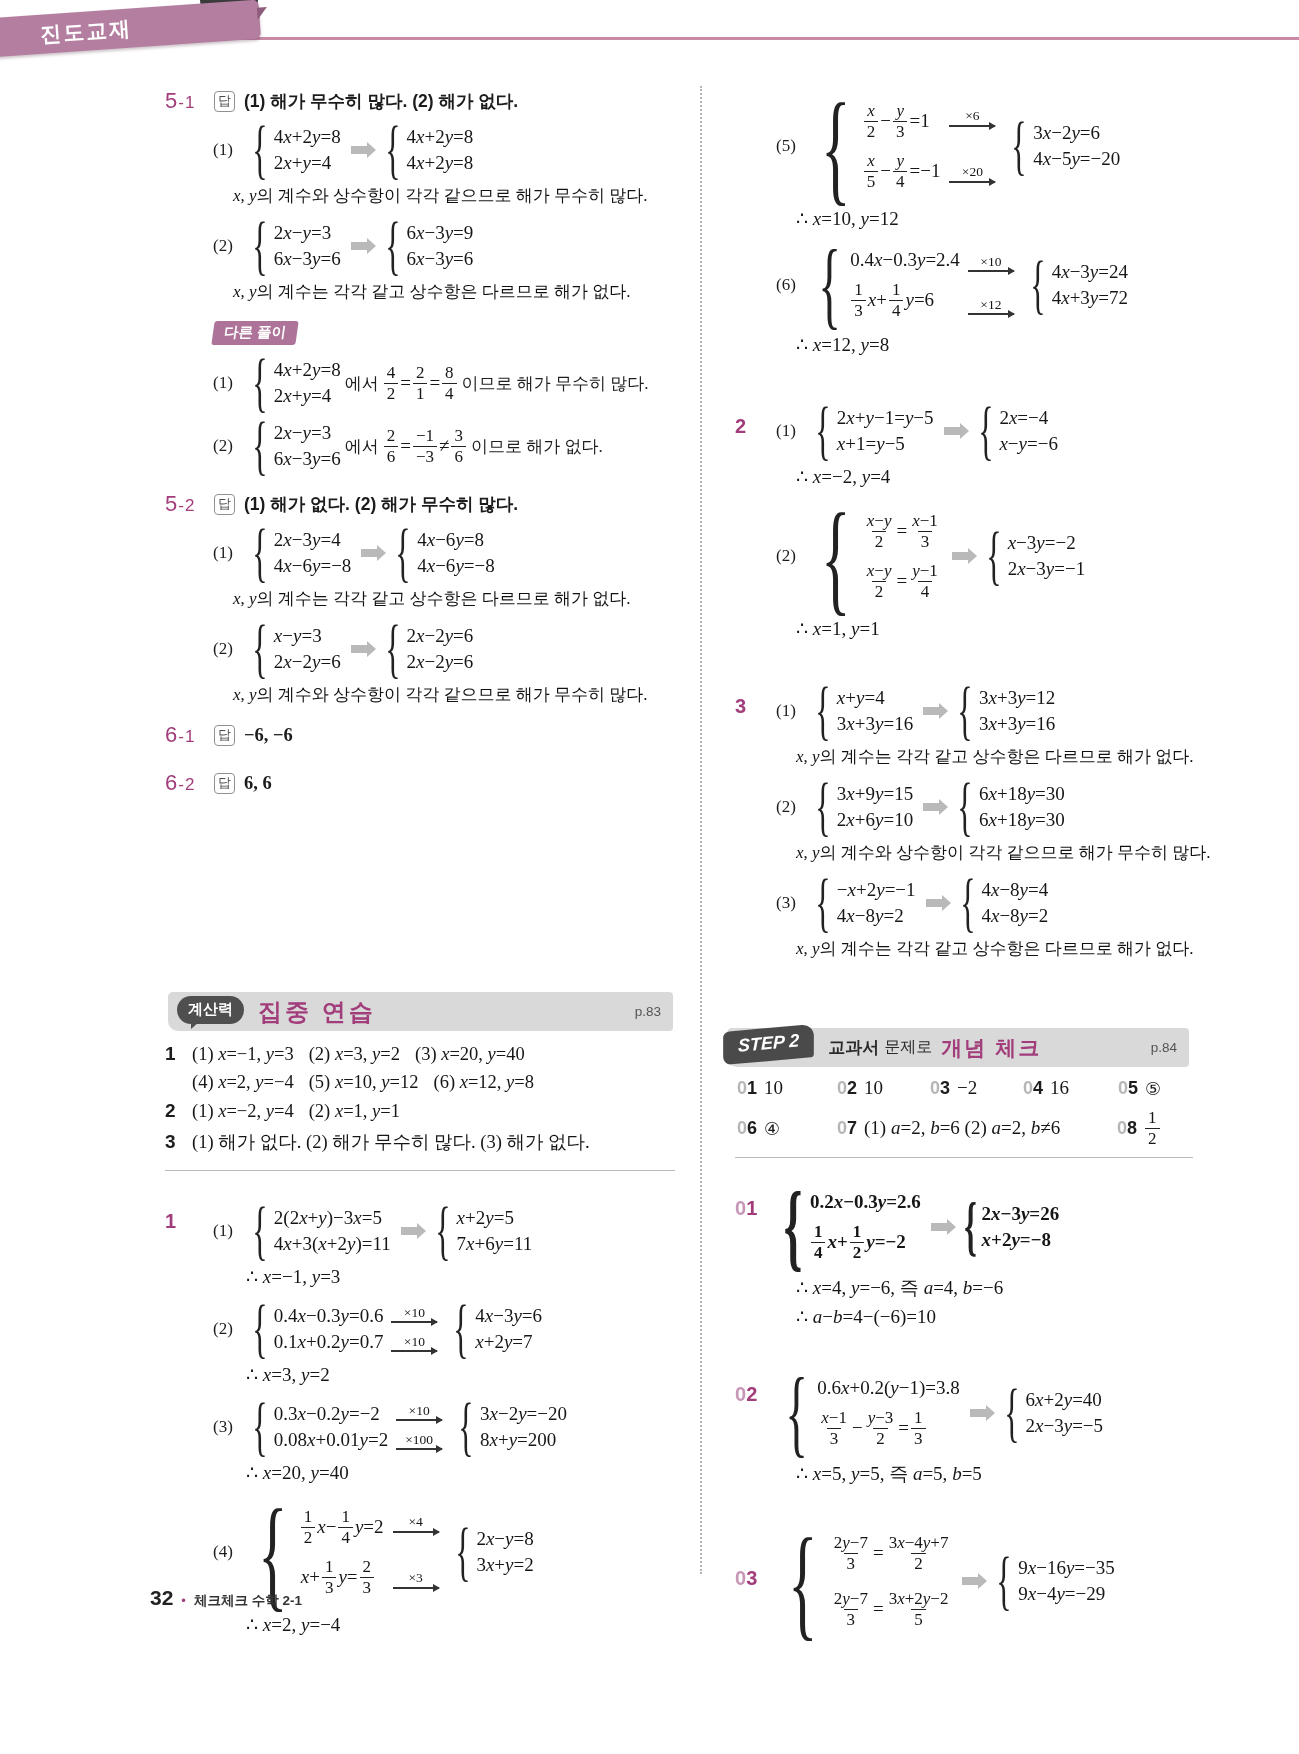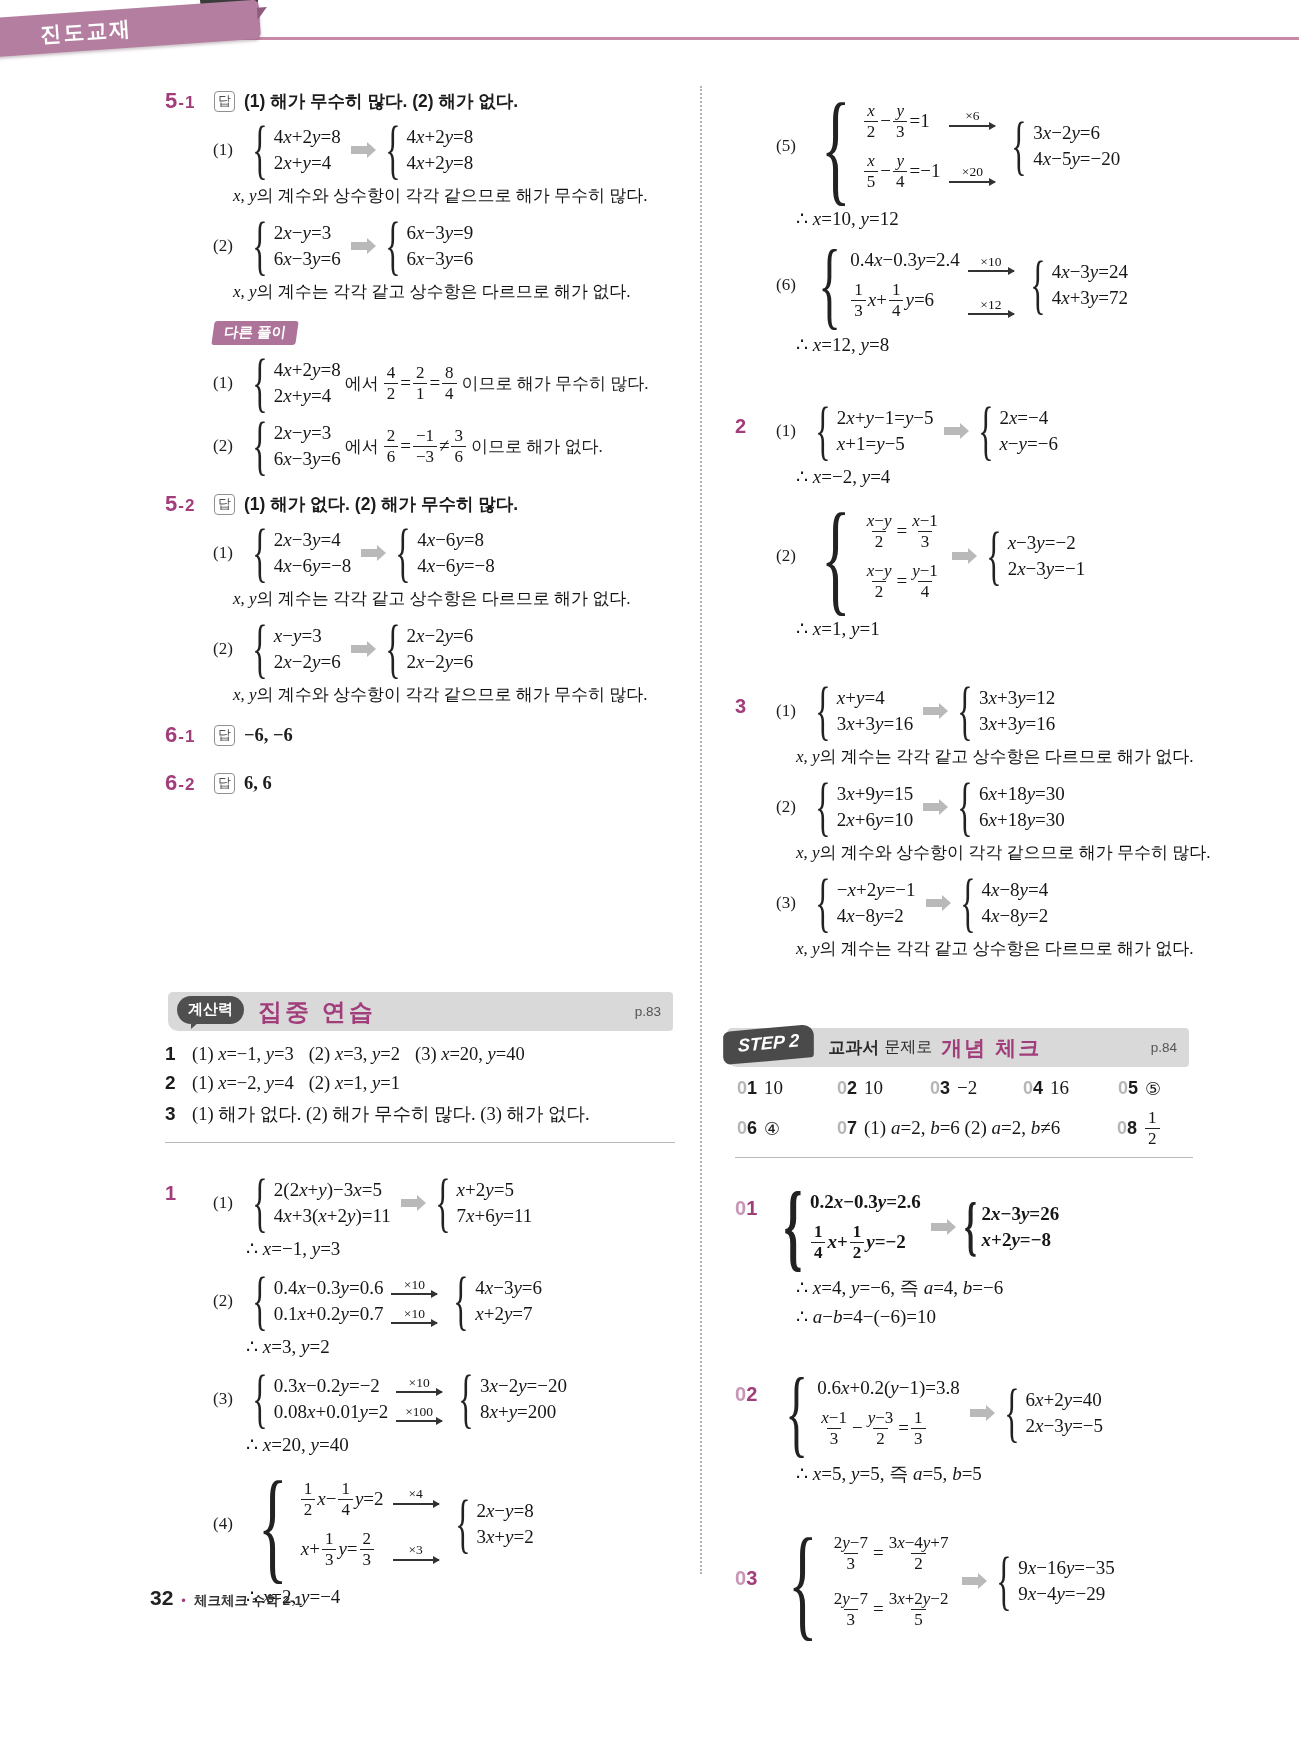--- a/index.html
+++ b/index.html
@@ -26,21 +26,21 @@
 
   
   .math{font-family:"Liberation Serif","DejaVu Serif",serif;font-size:19px;white-space:nowrap;color:#161616;}
   .math i{font-style:italic;}
   .note{font-family:"Liberation Serif","DejaVu Serif",serif;font-size:17px;color:#111;
         margin:3px 0 10px 20px;white-space:nowrap;}
   .ktext{font-family:"Liberation Serif","DejaVu Serif",serif;font-size:17px;white-space:nowrap;margin:0 4px;}
 
   .prob{margin-bottom:16px;}
   .phead{display:flex;align-items:center;gap:9px;margin-bottom:7px;}
-  .pno{color:#a23d7b;font-weight:700;font-size:17px;display:inline-block;min-width:40px;letter-spacing:1px;}
+  .pno{color:#a23d7b;font-weight:400;font-size:17px;display:inline-block;min-width:40px;letter-spacing:1px;}
   .pno::first-letter{font-size:22px;}
   .abadge{border:1.4px solid #909090;border-radius:4px;color:#4a4a4a;font-size:13px;line-height:17px;
           height:19px;padding:0 3px;flex:none;}
   .ahead{font-weight:700;font-size:17.5px;white-space:nowrap;}
   .bmath{font-family:"Liberation Serif","DejaVu Serif",serif;font-weight:700;font-size:18.5px;}
 
   .pitems{margin-left:48px;}
   .srow{display:flex;align-items:center;margin:5px 0;}
   .ilbl{font-family:"Liberation Serif","DejaVu Serif",serif;font-size:17px;width:33px;flex:none;}
 
@@ -311,20 +311,25 @@
         <span class="cbub">계산력</span>
         <span class="ctit">집중 연습</span>
         <span class="ptag">p.83</span>
       </div>
       <div class="aline">
         <span class="ano">1</span>
         <span class="math">(1) <i>x</i>=−1, <i>y</i>=3</span>
         <span class="math">(2) <i>x</i>=3, <i>y</i>=2</span>
         <span class="math">(3) <i>x</i>=20, <i>y</i>=40</span>
       </div>
+      <div class="aline indent">
+        <span class="math">(4) <i>x</i>=2, <i>y</i>=−4</span>
+        <span class="math">(5) <i>x</i>=10, <i>y</i>=12</span>
+        <span class="math">(6) <i>x</i>=12, <i>y</i>=8</span>
+      </div>
       <div class="aline">
         <span class="ano">2</span>
         <span class="math">(1) <i>x</i>=−2, <i>y</i>=4</span>
         <span class="math">(2) <i>x</i>=1, <i>y</i>=1</span>
       </div>
       <div class="aline">
         <span class="ano">3</span>
         <span class="math">(1) 해가 없다.  (2) 해가 무수히 많다.  (3) 해가 없다.</span>
       </div>
       <div class="sep"></div>

